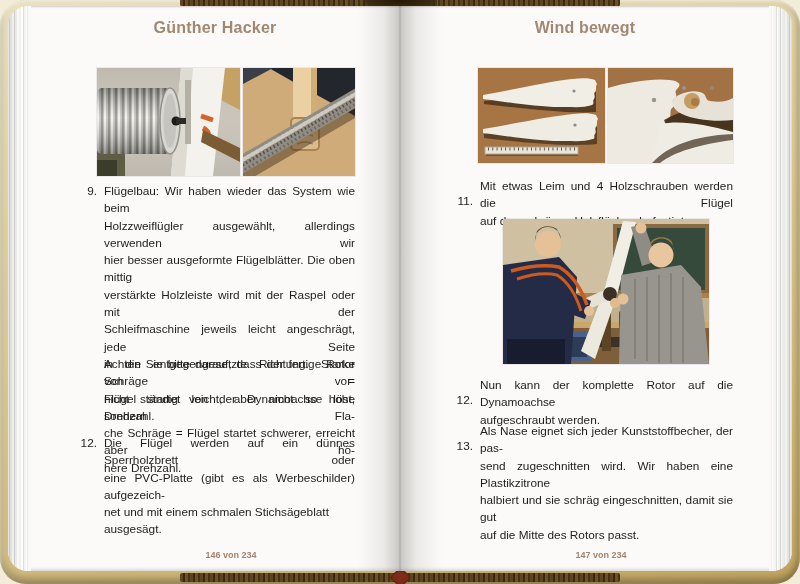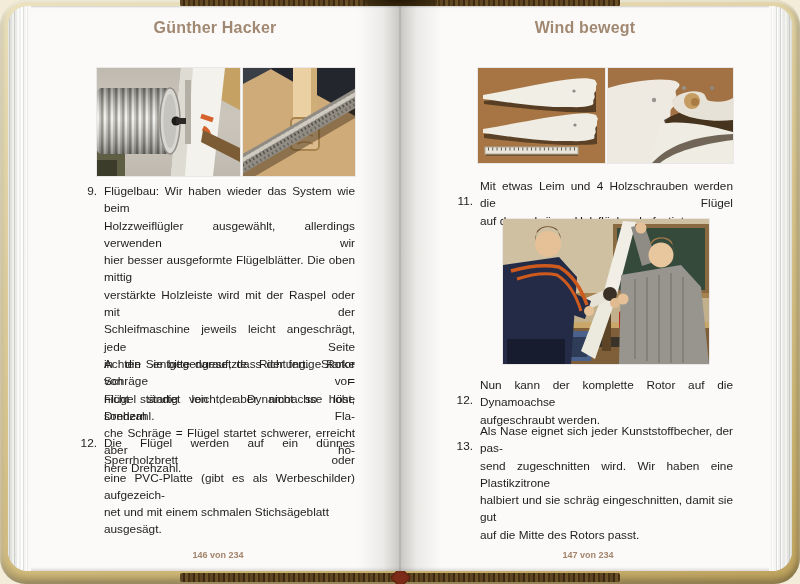--- a/index.html
+++ b/index.html
@@ -33,21 +33,21 @@
       background:linear-gradient(270deg,rgba(180,180,175,.35),rgba(251,250,248,0) 55%,var(--page,#fbfaf8) 100%);}
   .gutter{position:absolute;top:0;bottom:0;left:50%;width:84px;margin-left:-42px;
       background:linear-gradient(90deg,rgba(95,93,88,0) 0%,rgba(95,93,88,.10) 30%,rgba(95,93,88,.30) 48%,
                  rgba(70,68,64,.42) 50%,rgba(95,93,88,.30) 52%,rgba(95,93,88,.10) 70%,rgba(95,93,88,0) 100%);}
   
   .page{position:absolute;top:6px;width:370px;height:565px;color:var(--body_text,#1e1d1b);}
   .page.leftp{left:30px;}
   .page.rightp{left:400px;}
   .runhead{position:absolute;top:13px;left:0;width:100%;text-align:center;
            font-size:16px;font-weight:700;letter-spacing:.2px;color:var(--header_text,#a18872);}
-  .pfooter{position:absolute;top:544px;left:3px;width:100%;text-align:center;
+  .pfooter{position:absolute;top:544px;left:16px;width:100%;text-align:center;
            font-size:9px;font-weight:700;color:var(--footer_text,#a3846c);}
   .photo{position:absolute;box-shadow:0 0 0 1px rgba(0,0,0,.07);overflow:hidden;background:#b9a284;}
   .photo svg{display:block;}
   .item{position:absolute;display:flex;font-size:11.8px;line-height:17.3px;}
   .item .num{width:26px;flex:0 0 26px;text-align:right;padding-right:7px;box-sizing:border-box;}
   .page.rightp .item .num{width:28px;flex-basis:28px;margin-top:15px;}
   .item .itxt{flex:1;}
   .item .line{text-align:justify;text-align-last:justify;}
   .item .line.last{text-align:left;text-align-last:left;}
   .item b{font-weight:400;}

